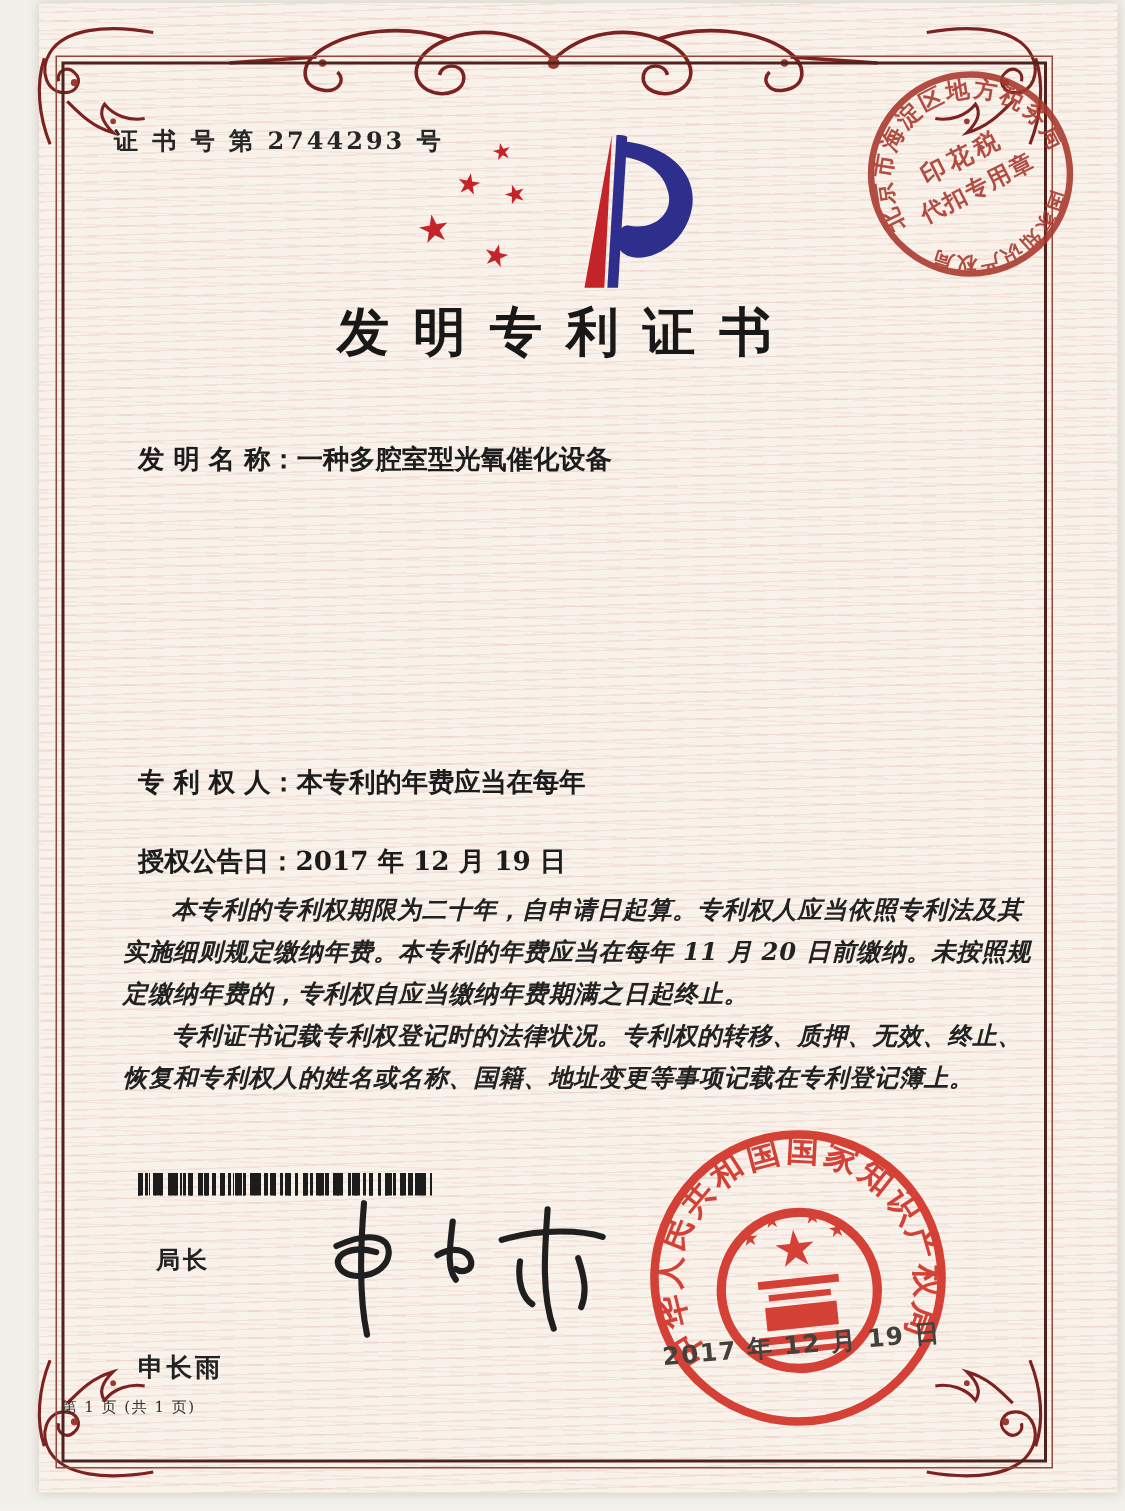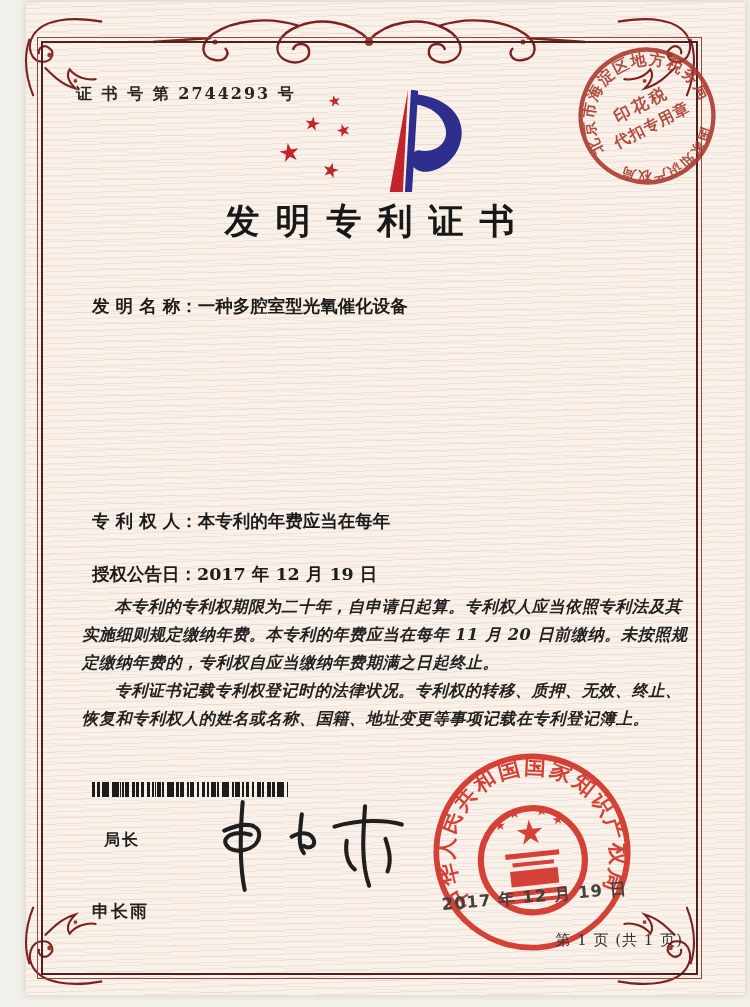--- a/index.html
+++ b/index.html
@@ -66,22 +66,22 @@
   .director-name{left:66px;top:858px;font-size:17px;font-weight:700;color:#222;
     font-family:Liberation Serif, serif;letter-spacing:2px;margin-top:40px;}
   .signature{left:166px;top:794px;width:238px;height:102px;}
 
   .official-seal{left:402px;top:746px;width:208px;height:208px;transform:rotate(-6deg);opacity:0.93;}
   .seal-date{
     left:406px;top:884px;width:205px;text-align:center;transform:rotate(-5deg);
     font-size:16.5px;font-weight:700;color:#44403b;letter-spacing:1px;
     font-family:"DejaVu Sans","Liberation Sans",sans-serif;
   }
-  .page-footer{left:0;top:929px;width:657px;text-align:right;
-    font-size:15px;color:#332f2c;letter-spacing:1px;}
+  .page-footer{left:15px;top:929px;width:657px;text-align:left;
+    font-size:10px;color:#332f2c;letter-spacing:1px;}
 </style>
 </head>
 <body>
 
 <div class="paper">
 
   <div class="abs top-flourish">
     <svg viewBox="0 0 440 60" width="440" height="60">
       <g fill="none" stroke="#7c2321" stroke-width="2.4">
         <path d="M220,28 C200,8 170,6 150,14 C128,22 122,40 136,48 C148,54 162,48 160,38 C158,30 146,30 144,38"></path>

